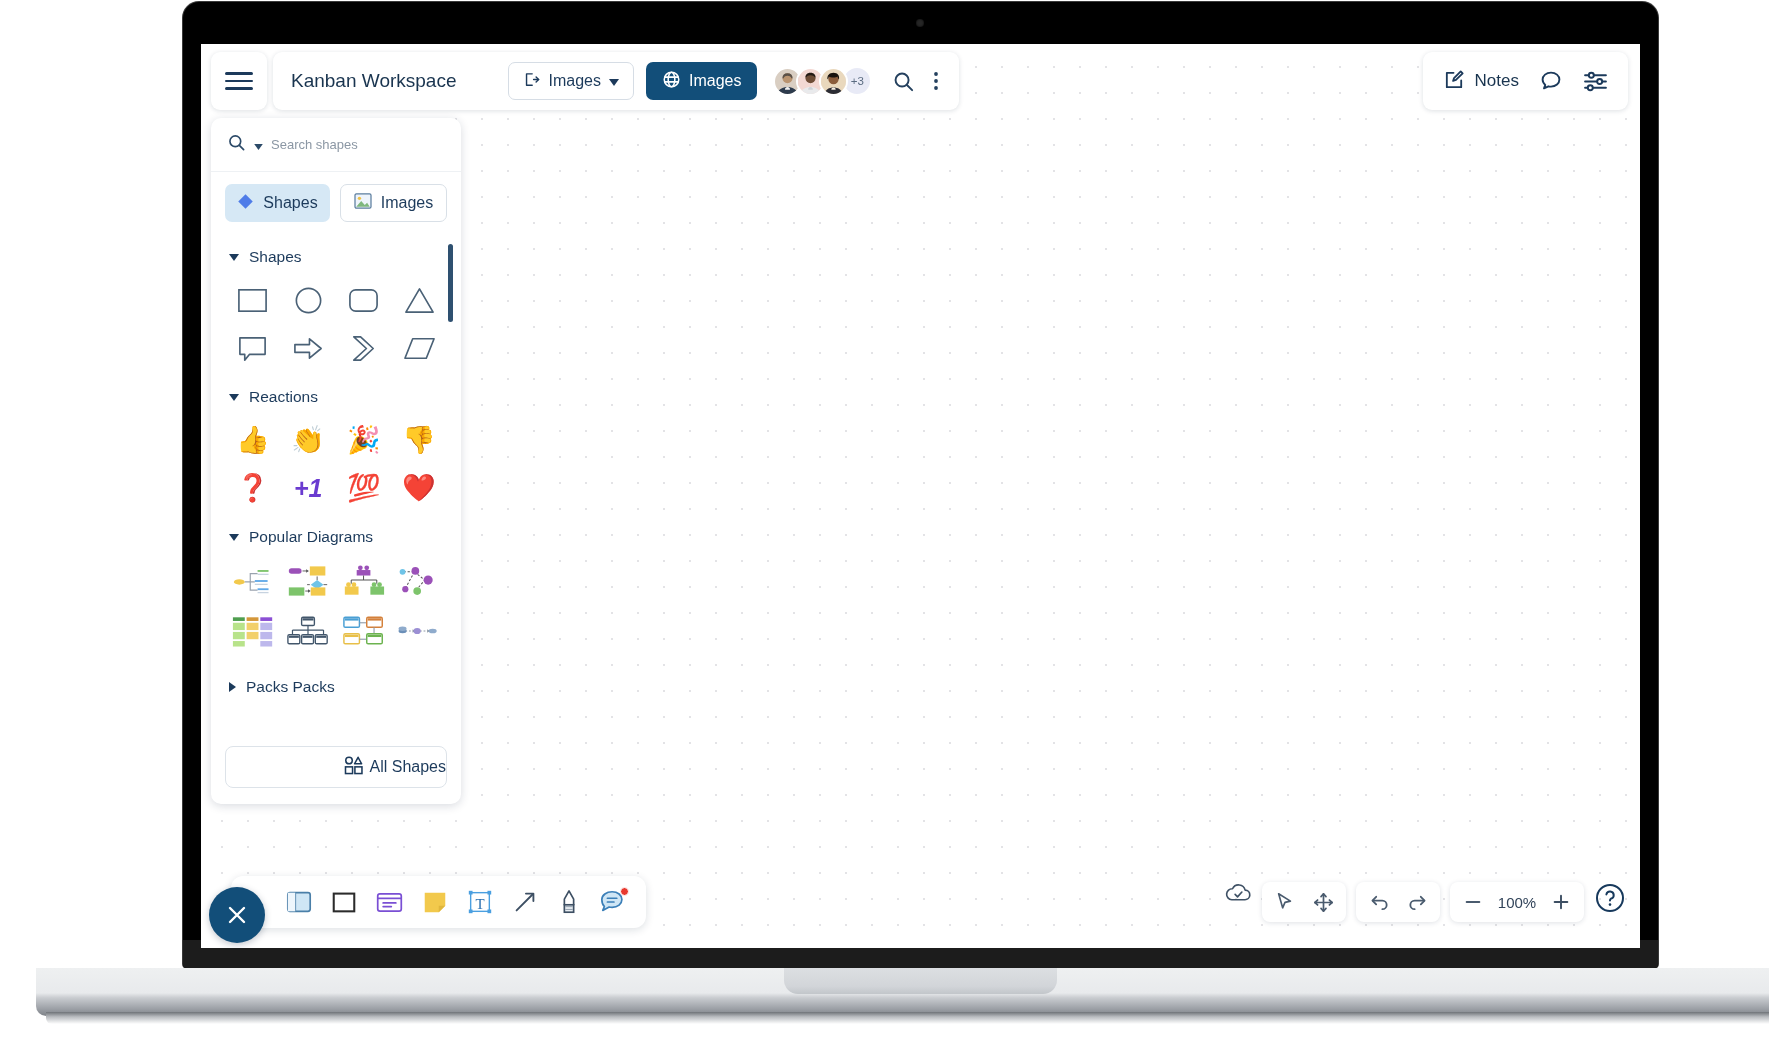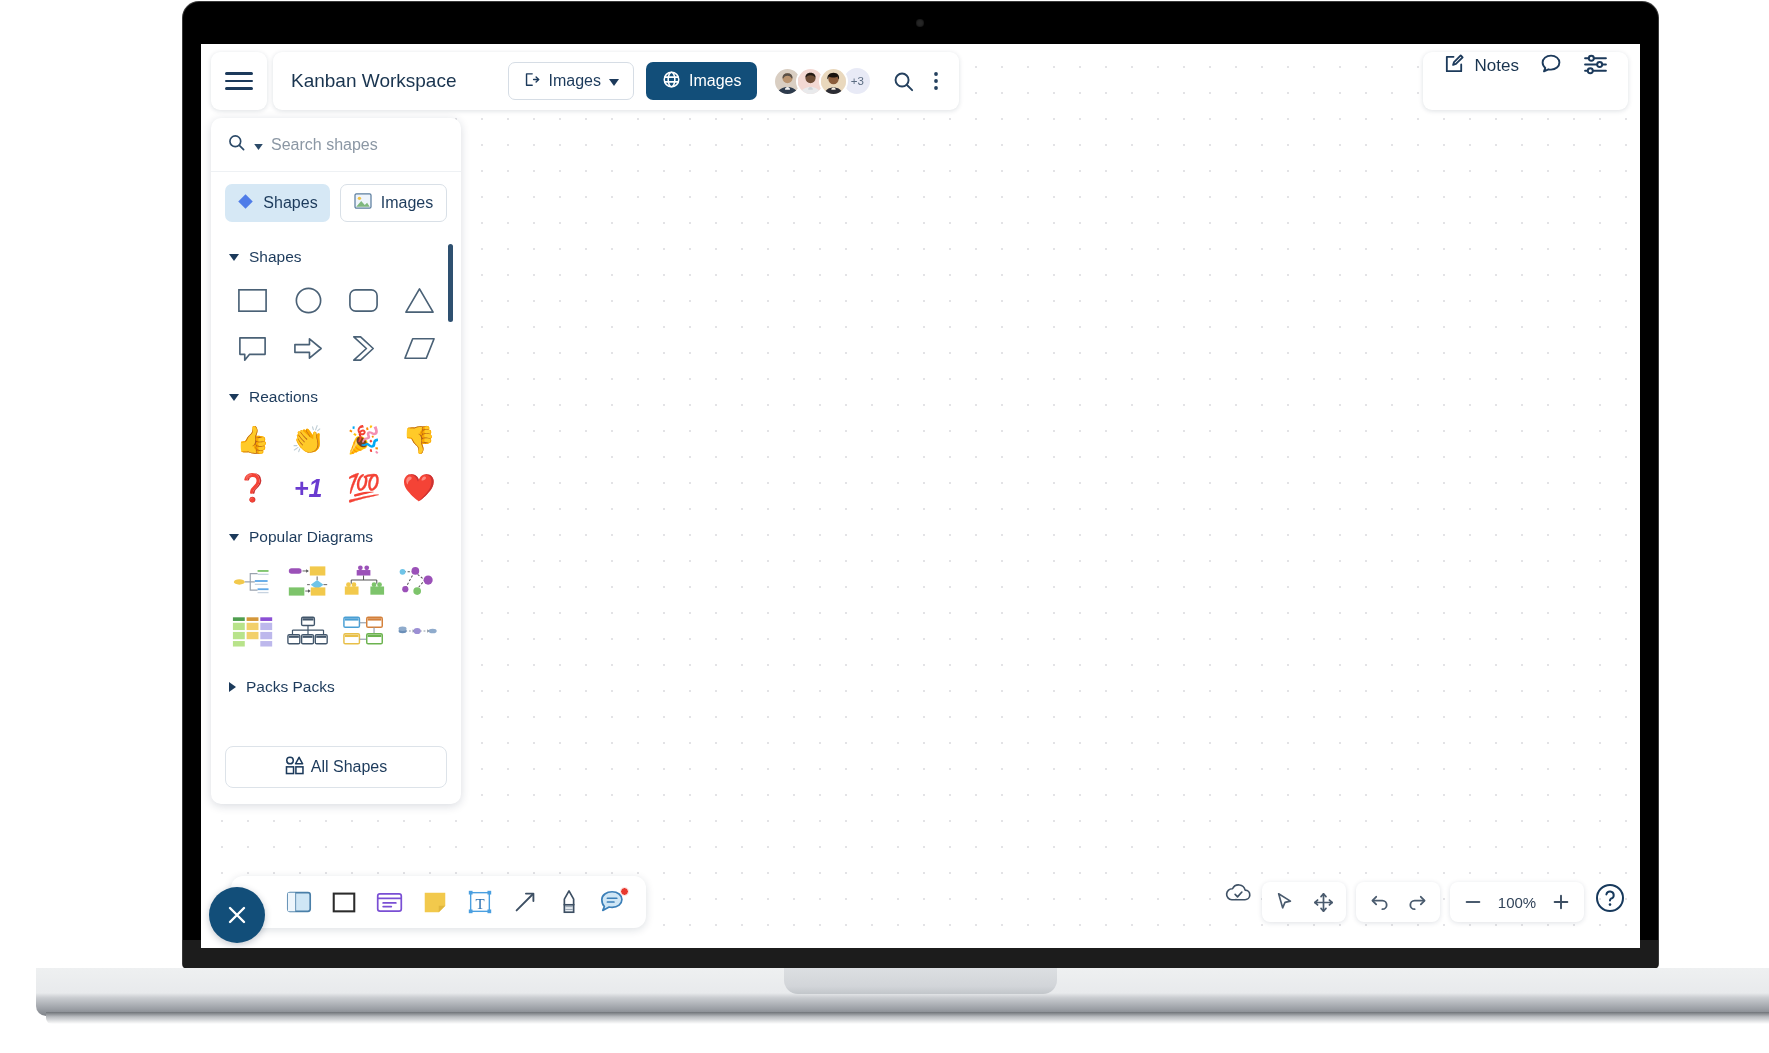--- a/index.html
+++ b/index.html
@@ -148,21 +148,21 @@
     display: flex; align-items: center; justify-content: center;
     cursor: pointer; color: #24405e;
   }
 
   #notes-toolbar {
     position: absolute;
     right: 12px; top: 8px;
     height: 58px;
     background: #fff; border-radius: 9px;
     box-shadow: 0 1px 5px rgba(16,32,60,.14);
-    display: flex; align-items: flex-start; gap: 20px;
+    display: flex; align-items: center; gap: 20px;
     padding: 0 20px;
   }
   #notes-toolbar .notes-label { font-size: 17px; color: #19344f; }
 
   
   #shapes-panel {
     position: absolute;
     left: 10px; top: 74px;
     width: 250px; height: 686px;
     background: #fff;
@@ -170,21 +170,21 @@
     box-shadow: 0 2px 10px rgba(16,32,60,.16);
     display: flex; flex-direction: column;
     overflow: hidden;
   }
   #shape-search-row {
     display: flex; align-items: center; gap: 8px;
     height: 54px; padding: 0 16px;
     border-bottom: 1px solid #eef1f4;
   }
   #shape-search-input {
-    border: none; outline: none; font-size: 16px;
+    border: none; outline: none; font-size: 13px;
     color: #6d7a88; width: 170px; background: transparent;
     font-family: "Liberation Sans", sans-serif;
   }
   #shape-search-input::placeholder { color: #8b97a4; }
 
   #panel-tabs { display: flex; gap: 10px; padding: 12px 14px 10px; }
   .panel-tab {
     flex: 1; height: 38px; border-radius: 7px;
     display: flex; align-items: center; justify-content: center; gap: 9px;
     font-size: 16px; cursor: pointer;
@@ -224,21 +224,21 @@
     cursor: pointer;
   }
   .emoji-cell { font-size: 27px; line-height: 1; }
   .diagram-cell { height: 50px; }
 
   #all-shapes-wrap { padding: 10px 14px 16px; }
   #all-shapes-button {
     width: 100%; height: 42px;
     border: 1px solid #dde3e9; border-radius: 8px;
     background: #fff; color: #1c3a5b; font-size: 16px;
-    display: flex; align-items: center; justify-content: center; gap: 6px;
+    display: flex; align-items: center; justify-content: flex-end; gap: 6px;
     cursor: pointer;
   }
 
   
   #bottom-toolbar {
     position: absolute;
     left: 30px; bottom: 20px;
     height: 52px; padding: 0 18px 0 54px;
     background: #fff; border-radius: 12px;
     box-shadow: 0 2px 9px rgba(16,32,60,.14);

